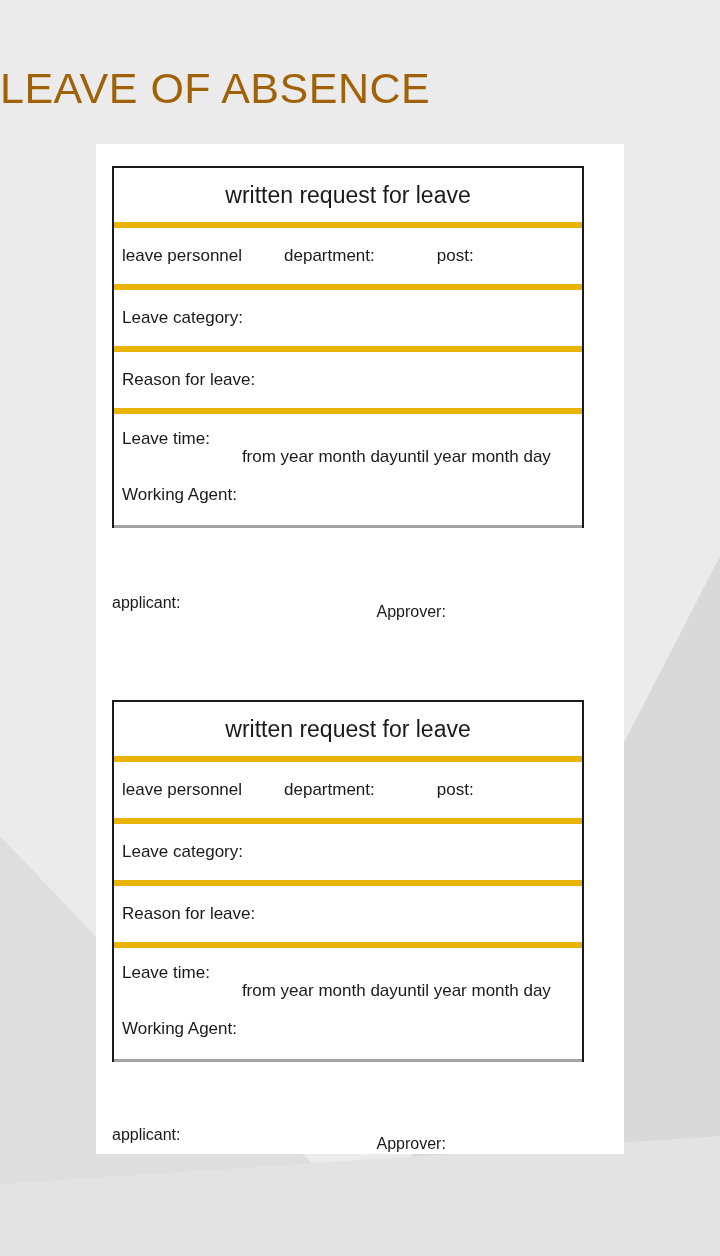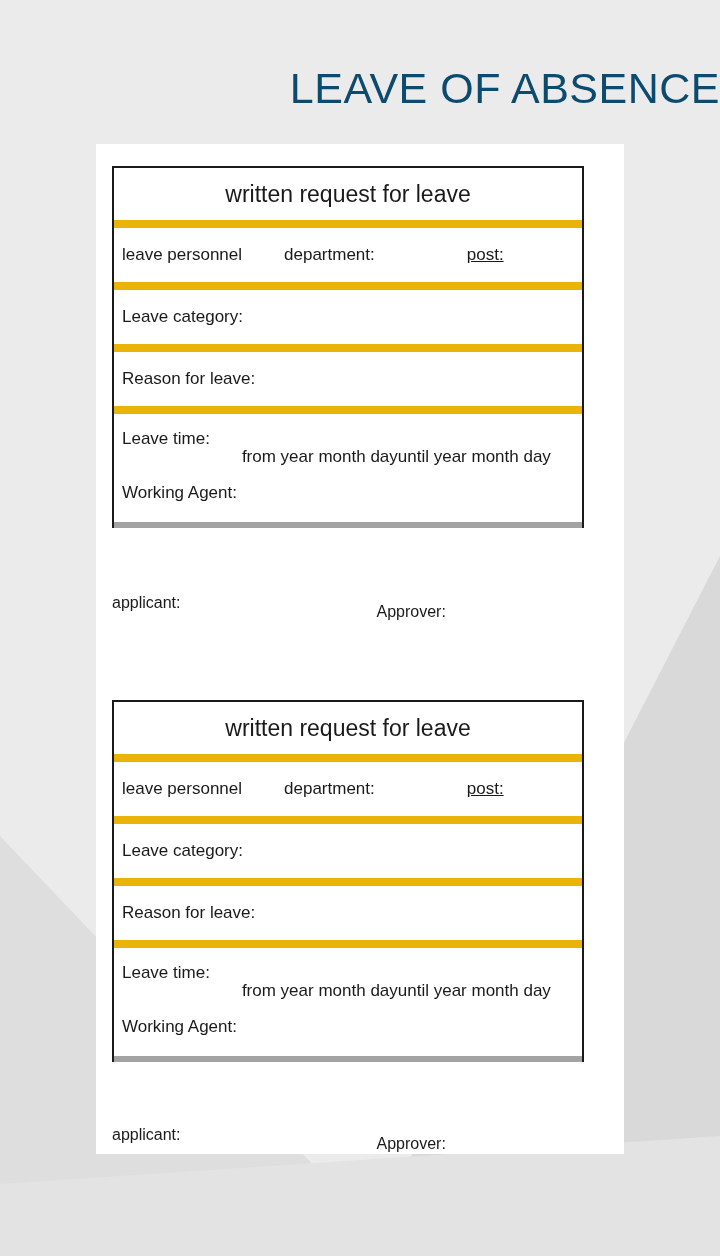--- a/index.html
+++ b/index.html
@@ -51,24 +51,24 @@
     background: #e3e3e3;
     clip-path: polygon(0% 40%, 100% 0%, 100% 100%, 0% 100%);
     z-index: 0;
   }
 
   .page-title {
     position: absolute;
     top: 64px;
     left: 0;
     width: 720px;
-    text-align: right;
+    text-align: left;
     font-size: 43px;
     letter-spacing: 0.5px;
-    color: #0c4a6e;
+    color: #a16207;
     font-weight: 400;
     z-index: 2;
   }
 
   
   .sheet {
     position: absolute;
     left: 96px;
     top: 144px;
     width: 528px;
@@ -84,25 +84,25 @@
     width: 472px;
   }
   .form-block.first { top: 22px; }
   .form-block.second { top: 556px; }
 
   .boxed {
     border: 2px solid #1a1a1a;
     border-bottom: none;
   }
   .boxed .row:last-child {
-    border-bottom: 6px solid #a3a3a3;
+    border-bottom: 3px solid #a3a3a3;
   }
 
   .row {
-    border-bottom: 8px solid #eab308;
+    border-bottom: 6px solid #eab308;
     box-sizing: border-box;
     display: flex;
     align-items: center;
     padding: 0 8px;
   }
 
   .row.title {
     height: 60px;
     justify-content: center;
   }
@@ -127,21 +127,21 @@
     height: 64px;
     border-bottom: 2px solid #1a1a1a;
   }
 
   .lbl {
     font-size: 17px;
     color: #1a1a1a;
     white-space: nowrap;
   }
   .lbl.sp-dept { margin-left: 42px; }
-  .lbl.sp-post { margin-left: 92px; text-decoration: underline; }
+  .lbl.sp-post { margin-left: 62px; }
   .lbl.sp-from { margin-left: 32px; margin-top: 36px; }
 
   .signline {
     position: absolute;
     left: 16px;
     width: 456px;
     display: flex;
     align-items: center;
     font-size: 16px;
     color: #1a1a1a;

